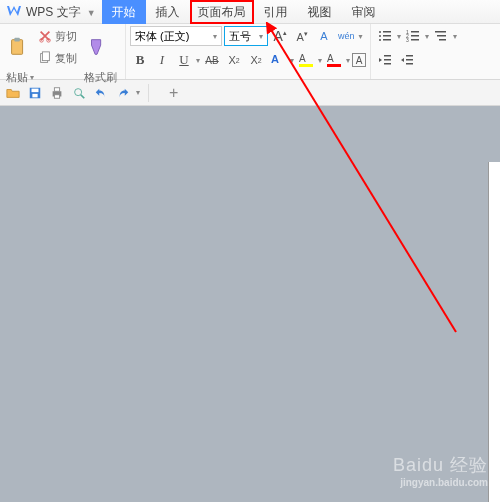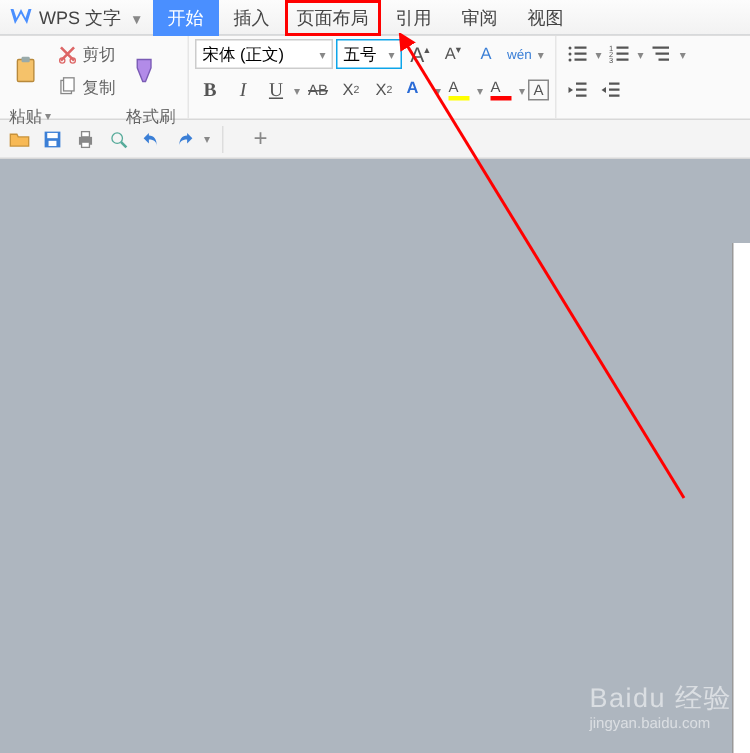--- a/index.html
+++ b/index.html
@@ -40,40 +40,40 @@
 .doctab-bar { display: flex; align-items: center; gap: 4px; margin-left: 6px; }
 .doctab { height: 22px; background: #fff; border: 1px solid #ccc; border-bottom: none; border-radius: 3px 3px 0 0; display: flex; align-items: center; padding: 0 6px; gap: 6px; font-size: 11px; min-width: 150px; }
 .doctab .close { font-size: 14px; color: #999; margin-left: auto; cursor: pointer; }
 .newtab { font-size: 16px; color: #888; cursor: pointer; padding: 0 6px; }
 
 .canvas-area { position: absolute; top: 106px; left: 0; right: 0; bottom: 0; background: #aeb6bf; }
 .page-edge { position: absolute; right: 0; top: 56px; width: 12px; height: 340px; background: #fff; border-left: 1px solid #999; }
 
 .arrow-svg { position: absolute; top: 22px; left: 260px; pointer-events: none; }
 
-.watermark { position: absolute; right: 12px; bottom: 14px; text-align: left; color: #fff; opacity: 0.55; }
+.watermark { position: absolute; right: 12px; bottom: 14px; text-align: right; color: #fff; opacity: 0.55; }
 .watermark .big { font-size: 18px; font-weight: 300; letter-spacing: 1px; }
-.watermark .small { font-size: 10px; }
+.watermark .small { font-size: 10px; font-weight: bold; }
 </style>
 </head>
 <body>
 
 <div class="titlebar">
   <svg class="app-logo" viewBox="0 0 16 16">
       <path fill="#4a8fff" d="M1 2l3 10 4-7 4 7 3-10h-2l-2 6-3-6h-0l-3 6-2-6z"></path>
     </svg>
   <div class="app-title">WPS 文字</div>
   <div class="title-dd">▼</div>
   <div class="tabs">
     <div class="tab active">开始</div>
     <div class="tab">插入</div>
     <div class="tab highlight">页面布局</div>
     <div class="tab">引用</div>
+    <div class="tab">视图</div>
     <div class="tab">审阅</div>
-    <div class="tab">视图</div>
   </div>
 </div>
 
 <div class="ribbon">
 
   <div class="ribbon-group" style="width:126px">
     <div class="rg-row">
       <div class="btn big">
         <svg viewBox="0 0 24 24">
             <rect x="5" y="4" width="12" height="16" rx="1" fill="#f5c26a" stroke="#b8893a"></rect>

